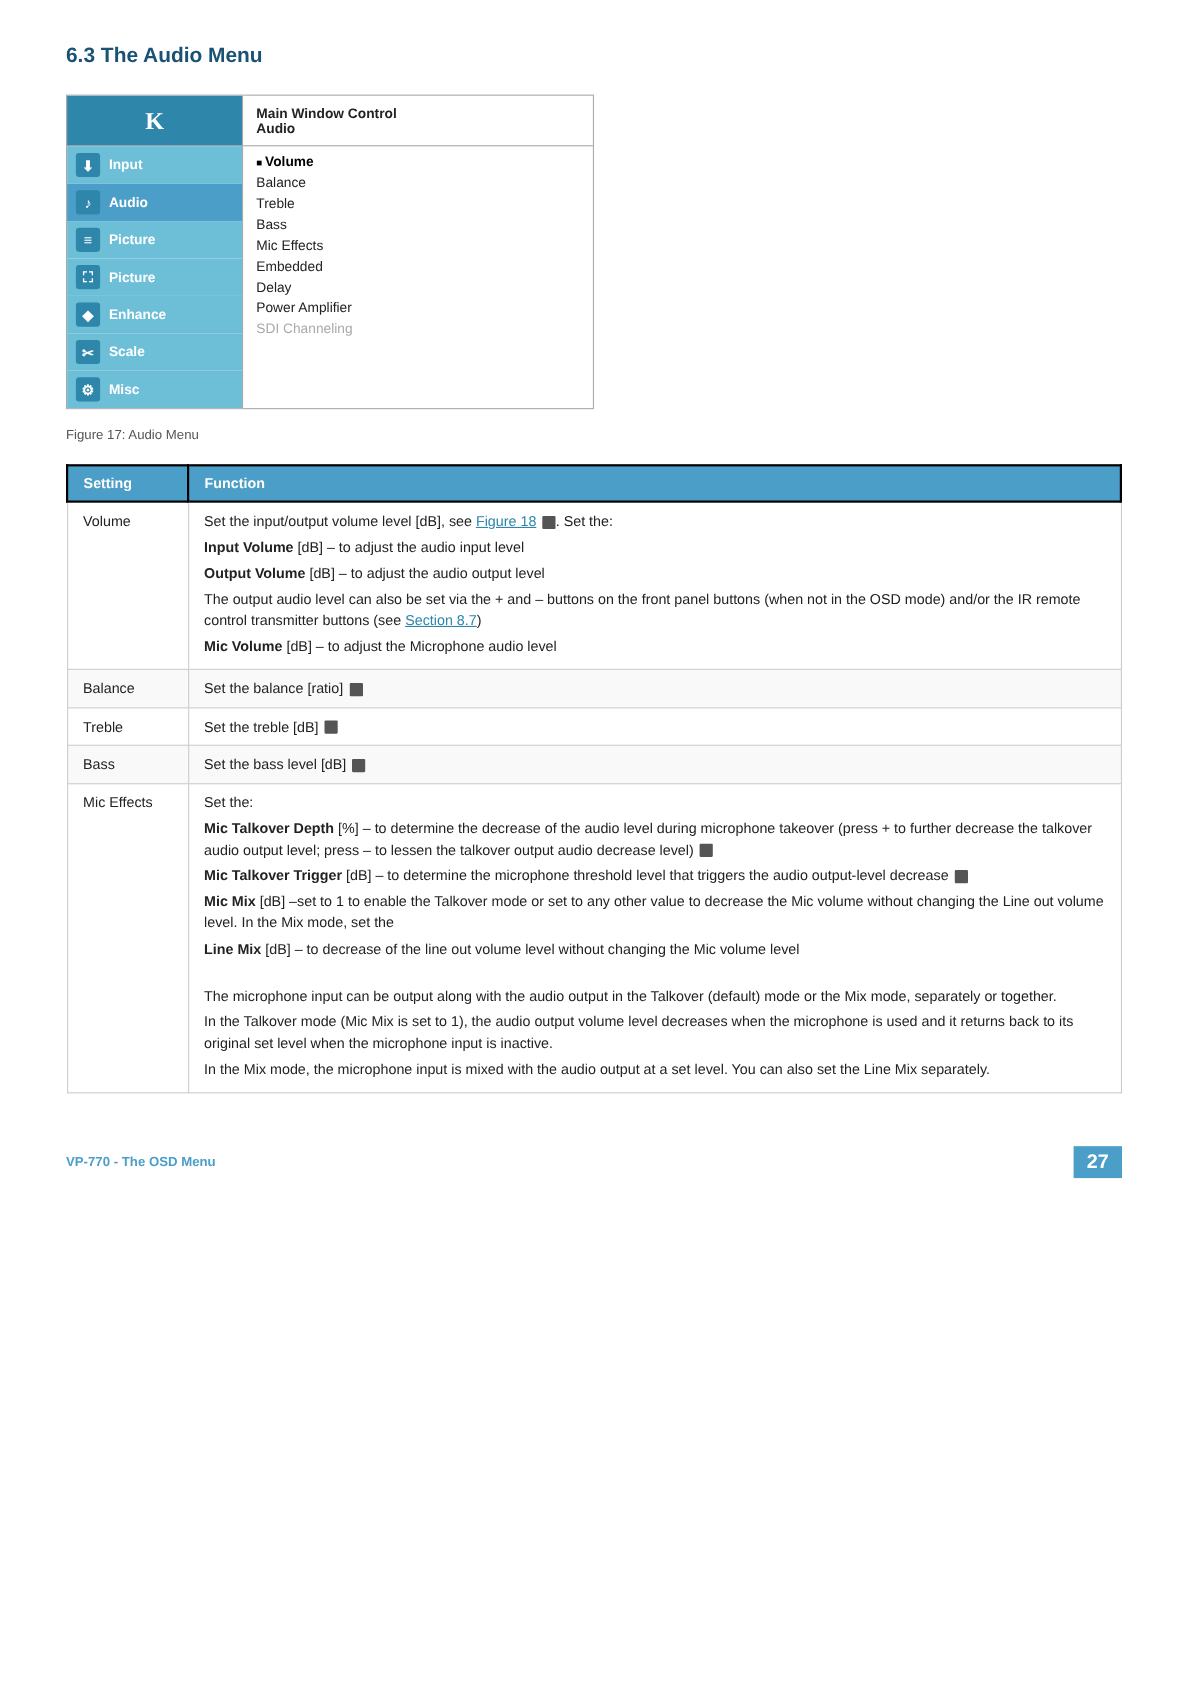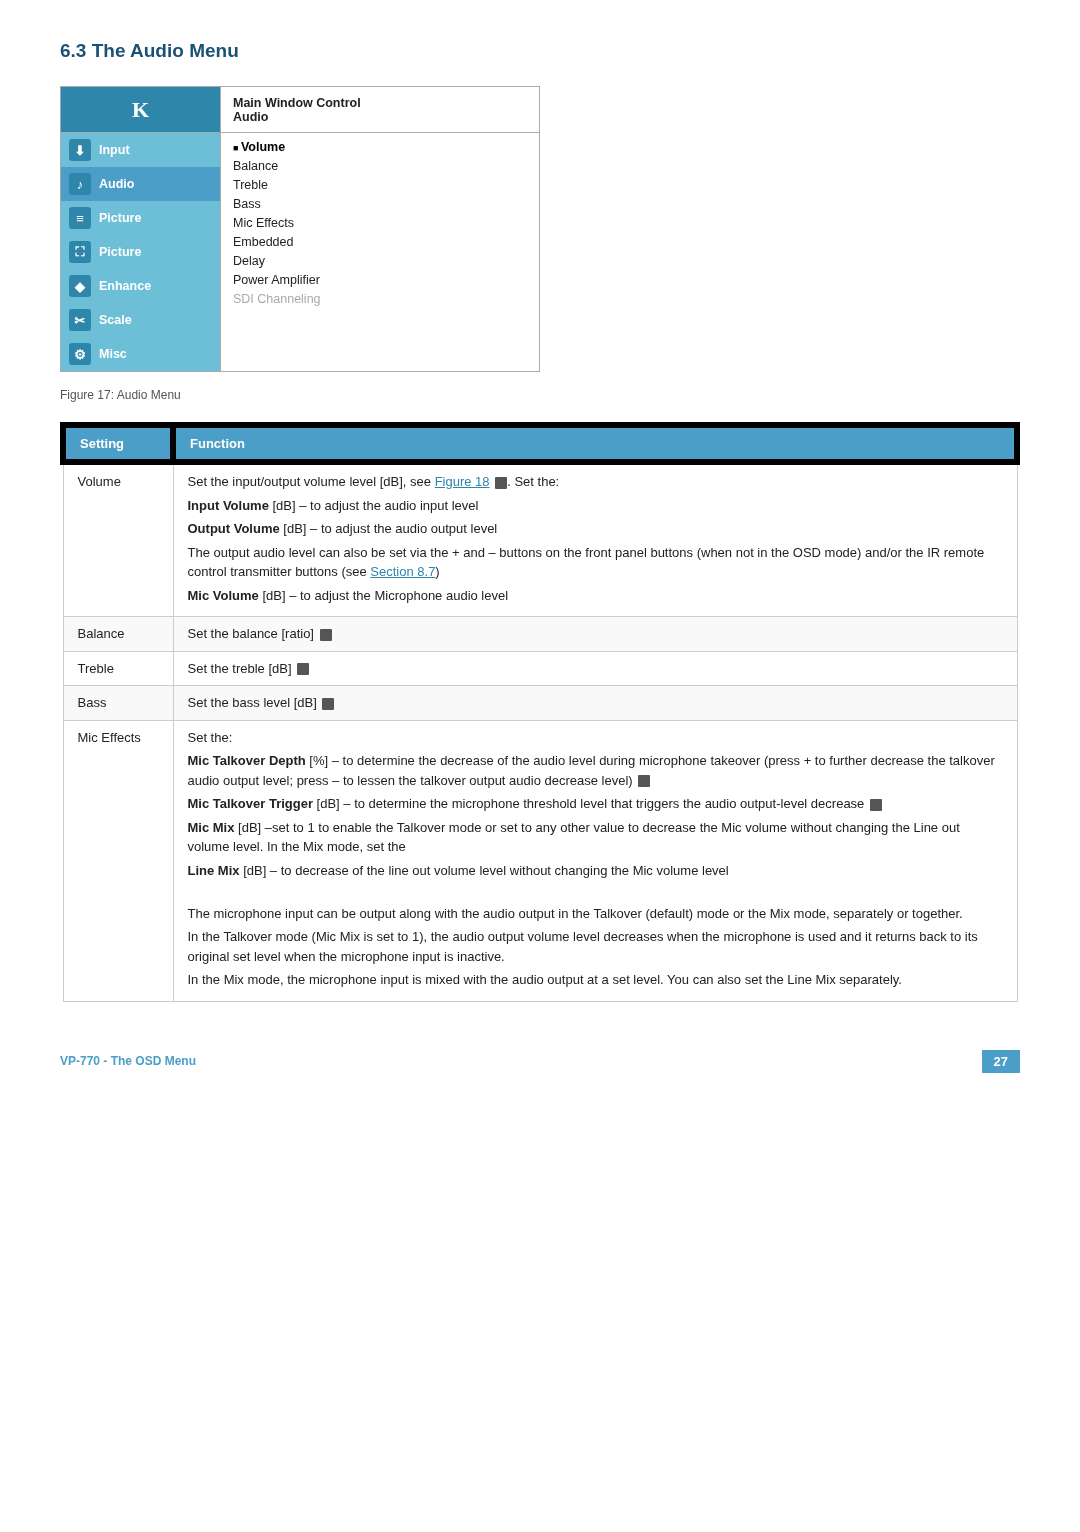--- a/index.html
+++ b/index.html
@@ -142,21 +142,21 @@
       margin-bottom: 30px;
     }
 
     .settings-table th {
       background: #4a9ec7;
       color: #fff;
       font-weight: bold;
       font-size: 13px;
       padding: 8px 14px;
       text-align: left;
-      border: 6px solid #000000;
+      border: 2px solid #000000;
     }
 
     .settings-table td {
       padding: 7px 14px;
       vertical-align: top;
       border: 1px solid #ccc;
       font-size: 13px;
       line-height: 1.5;
     }
 
@@ -194,21 +194,21 @@
 
     .footer-left {
       color: #4a9ec7;
       font-size: 12px;
       font-weight: bold;
     }
 
     .footer-right {
       background: #4a9ec7;
       color: #fff;
-      font-size: 13px;
+      font-size: 18px;
       font-weight: bold;
       padding: 4px 12px;
       min-width: 36px;
       text-align: center;
     }
 
     p.desc { margin-bottom: 4px; }
   </style>
 </head>
 <body>

